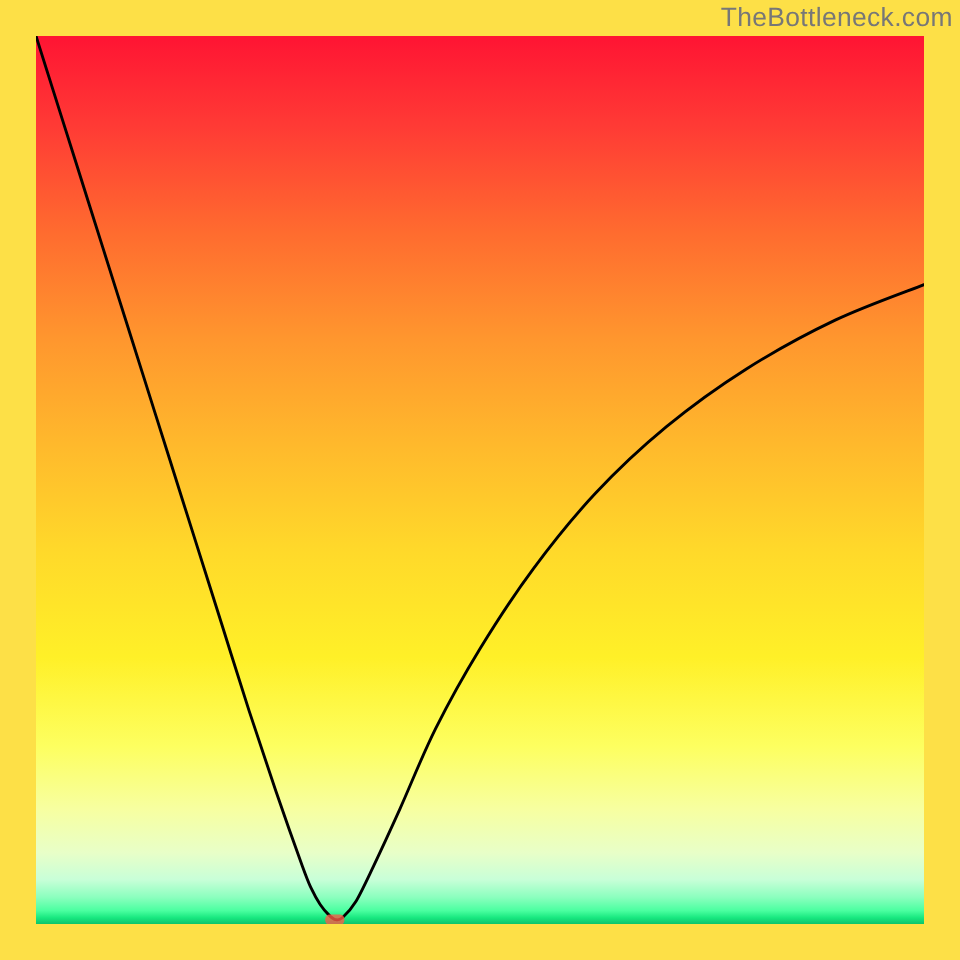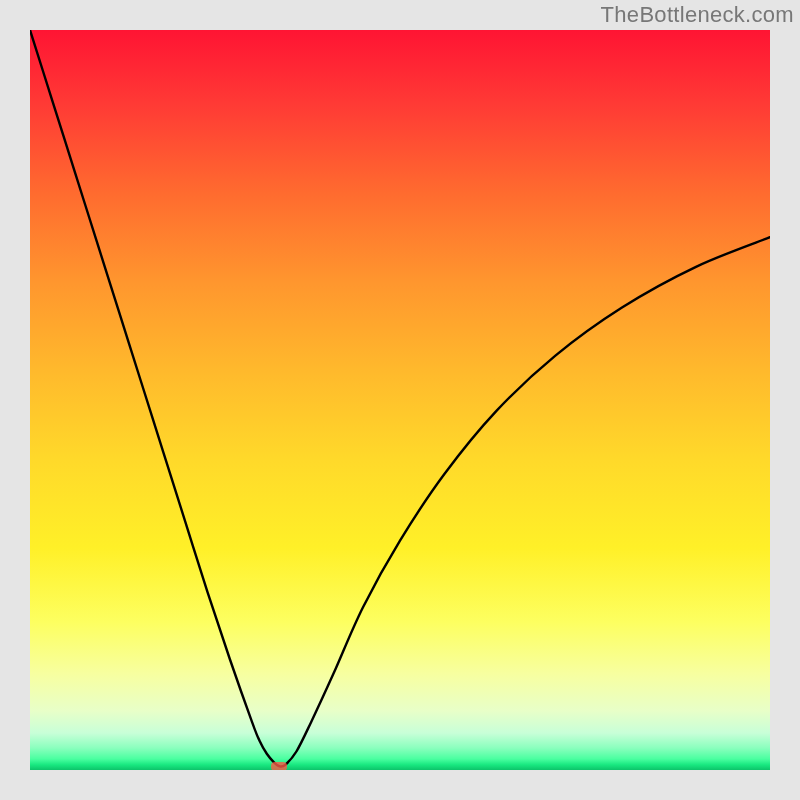--- a/index.html
+++ b/index.html
@@ -10,21 +10,21 @@
     overflow: hidden;
     background: #000;
     font-family: Arial, Helvetica, sans-serif;
   }
   .frame {
     position: absolute;
     top: 0;
     left: 0;
     width: 800px;
     height: 800px;
-    background: #e5e5e5;
+    background: #fde047;
   }
   .plot-area {
     position: absolute;
     top: 30px;
     left: 30px;
     width: 740px;
     height: 740px;
     overflow: hidden;
   }
   .gradient {

